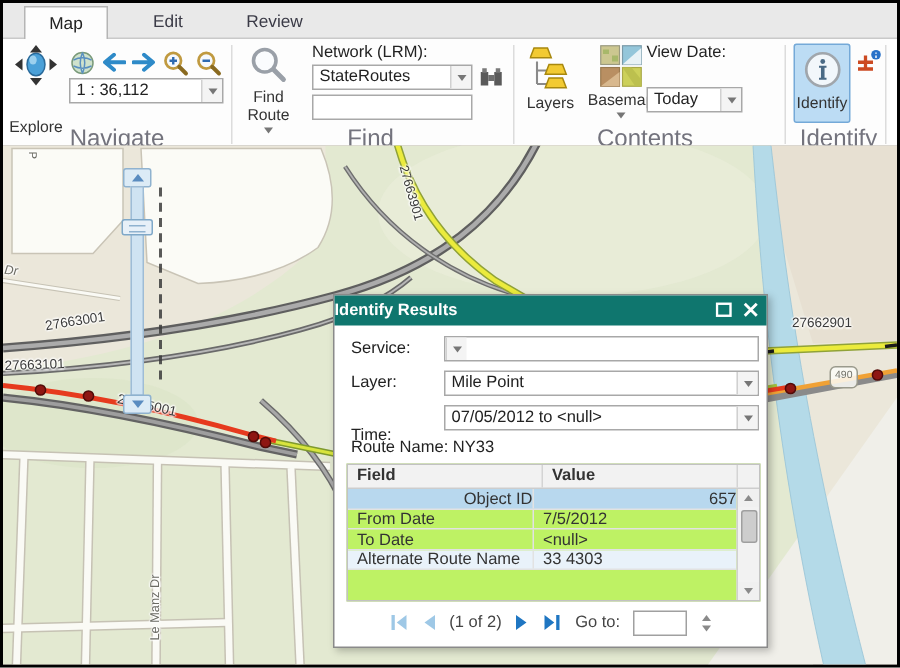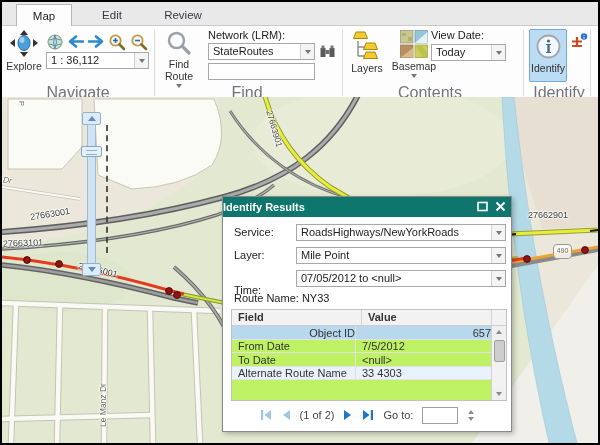--- a/index.html
+++ b/index.html
@@ -94,21 +94,21 @@
       <div class="tab" style="left:80px;width:60px;">Edit</div>
       <div class="tab" style="left:148px;width:66px;">Review</div>
     </div>
 
     <div class="ribbon-content">
       <div class="grp-sep" style="left:152px;"></div>
       <div class="grp-sep" style="left:340px;"></div>
       <div class="grp-sep" style="left:521px;"></div>
       <div class="grp-sep" style="left:588px;"></div>
 
-      <div class="bigbtn" style="left:2px;top:4px;width:40px;">
+      <div class="bigbtn" style="left:2px;top:4px;width:40px;gap:18px;">
         <span>
           <svg width="32" height="28" viewBox="0 0 32 28">
             <ellipse cx="16" cy="13" rx="6" ry="7.5" fill="#4aa0d8" stroke="#2a6a9a" stroke-width="1"></ellipse>
             <ellipse cx="14" cy="10" rx="2.5" ry="3" fill="#9cd0ee"></ellipse>
             <path d="M16,0 l4,5 h-8 z" fill="#333"></path>
             <path d="M16,27 l-4,-5 h8 z" fill="#333"></path>
             <path d="M2,13 l5,-4 v8 z" fill="#333"></path>
             <path d="M30,13 l-5,-4 v8 z" fill="#333"></path>
           </svg>
         </span>
@@ -203,21 +203,21 @@
             <rect x="0.5" y="15" width="12.5" height="12.5" fill="#b98f62" stroke="#9a7a50" stroke-width="0.8"></rect>
             <path d="M0.5,27.5 L13,18 V27.5 Z" fill="#d8b88e"></path>
             <rect x="15" y="15" width="12.5" height="12.5" fill="#ccd05a" stroke="#a8a848" stroke-width="0.8"></rect>
             <path d="M15,15 h6 l6.5,8 v4.5 h-4 z" fill="#bcc04e"></path>
           </svg>
         </span>
         <span class="cap">Basemap</span>
         <span class="mini-caret" style="margin-top:2px;"></span>
       </div>
       <div class="ribbon-label" style="left:429px;top:3px;">View Date:</div>
-      <div class="combo" style="left:429px;top:18px;width:75px;height:17px;gap:13px;">
+      <div class="combo" style="left:429px;top:32px;width:64px;height:17px;gap:13px;">
         <div class="txt">Today</div>
         <div class="arrowbox">
             <span class="caret-down"></span>
           </div>
       </div>
       <div class="grp-label" style="left:378px;width:100px;">Contents</div>
 
       <div class="bigbtn identify-btn" style="left:527px;top:3px;width:38px;height:53px;padding-top:3px;">
         <span>
           <svg width="27" height="27" viewBox="0 0 27 27">
@@ -356,21 +356,20 @@
           <rect x="1" y="1.5" width="9" height="8" fill="none" stroke="#fff" stroke-width="1.6"></rect>
         </svg>
         <svg width="11" height="11" viewBox="0 0 11 11">
           <path d="M1.5,1.5 L9.5,9.5 M9.5,1.5 L1.5,9.5" stroke="#fff" stroke-width="1.9"></path>
         </svg>
       </span>
     </div>
 
     <div class="dlg-row-label" style="top:29px;">Service:</div>
     <div class="combo dlg-combo" style="top:27px;">
-      <div class="txt">RoadsHighways/NewYorkRoads</div>
       <div class="arrowbox">
           <span class="caret-down"></span>
         </div>
     </div>
 
     <div class="dlg-row-label" style="top:52px;">Layer:</div>
     <div class="combo dlg-combo" style="top:50px;">
       <div class="txt">Mile Point</div>
       <div class="arrowbox">
           <span class="caret-down"></span>

